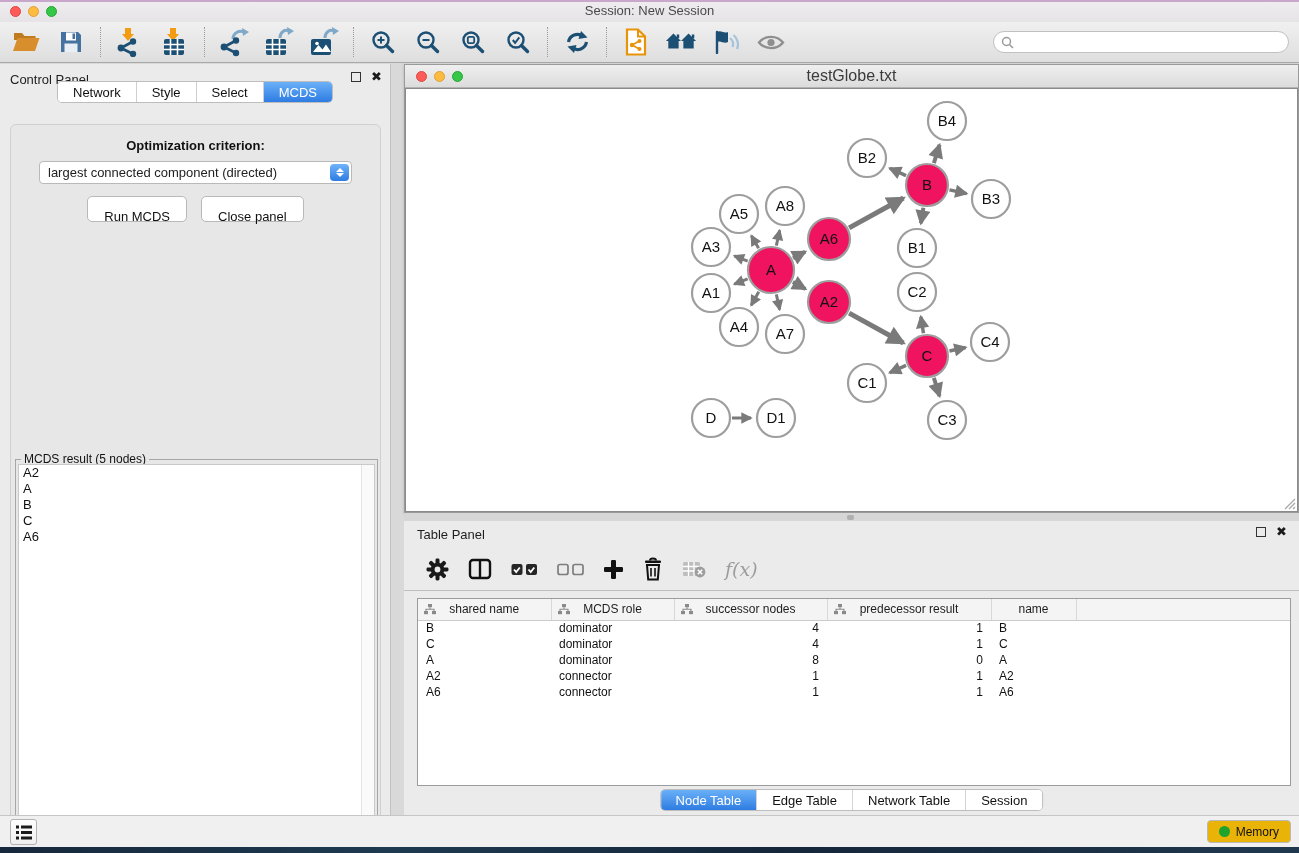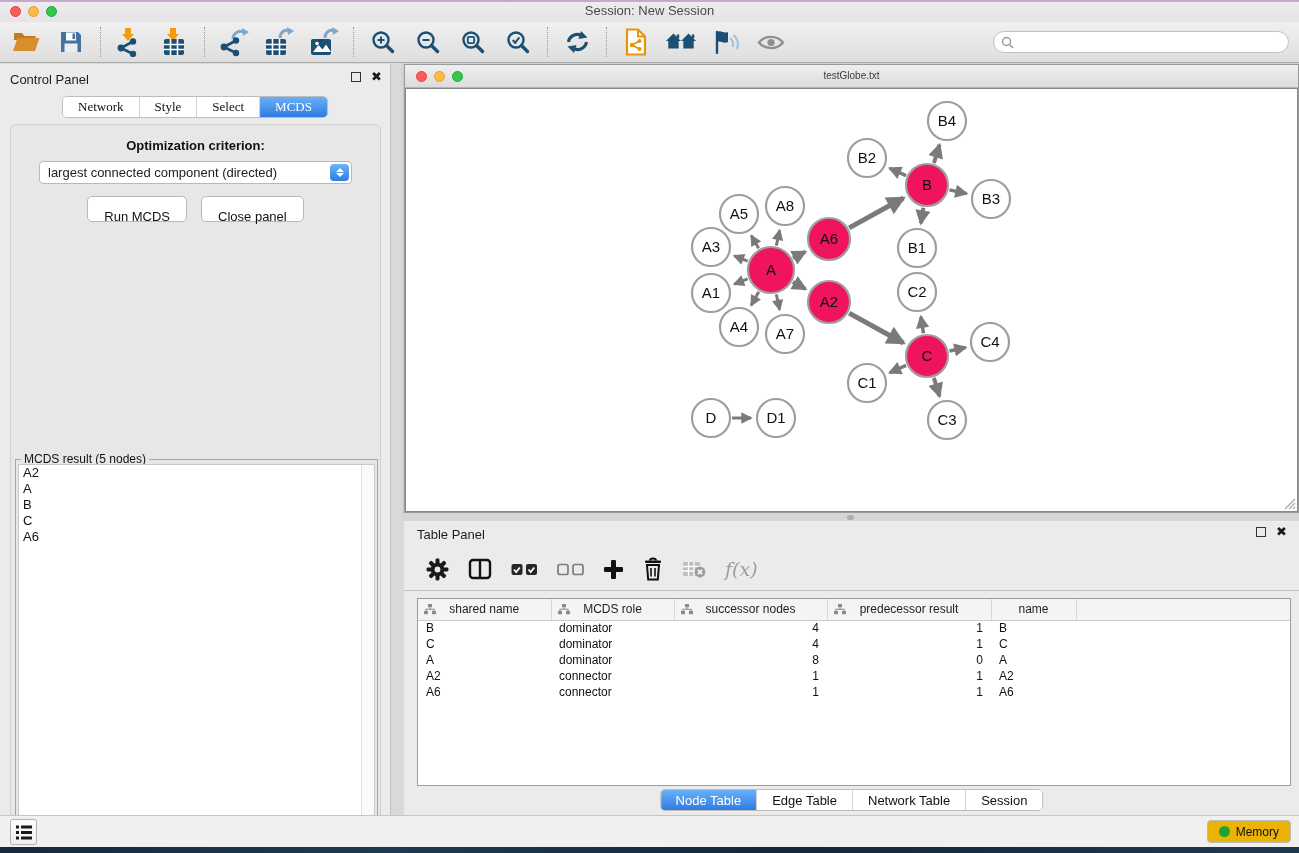--- a/index.html
+++ b/index.html
@@ -38,21 +38,21 @@
   .panel-ctrl { position:absolute; top:8px; display:flex; gap:10px; align-items:center; }
   #control-panel .panel-ctrl { right:8px; }
   .float-glyph { width:10px; height:10px; border:1.5px solid #333; display:inline-block; }
   .close-glyph { font-size:13px; font-weight:bold; color:#1A1A1A; line-height:10px; }
 
   .seg { display:flex; border:1px solid #BDBDBD; border-radius:5px; background:#fff; overflow:hidden; height:22px; }
   .seg button { border:none; background:#fff; font-family:inherit; font-size:13px; color:#111;
     padding:0 15px; border-right:1px solid #CFCFCF; cursor:default; height:100%; }
   .seg button:last-child { border-right:none; }
   .seg button.active { background:linear-gradient(#6AB0F8,#2E7CE2); color:#fff; }
-  #cp-tabs { position:absolute; left:50%; transform:translateX(-50%); top:32px;font-family:Liberation Serif, serif; }
+  #cp-tabs { position:absolute; left:50%; transform:translateX(-50%); top:17px; }
 
   #cp-content { position:absolute; left:10px; right:9px; top:60px; bottom:10px;
     background:#E7E7E7; border:1px solid #D0D0D0; border-radius:6px; }
   #opt-label { text-align:center; margin-top:13px; font-size:13px; color:#111;font-weight:bold; }
   #criterion { margin:8px auto 0; width:313px; height:23px; background:#fff; border:1px solid #B9B9B9;
     border-radius:4px; display:flex; align-items:center; position:relative; padding-left:8px; font-size:13px; }
   #criterion .stepper { position:absolute; right:2px; top:2px; width:19px; height:17px; border-radius:4px;
     background:linear-gradient(#6FB3F8,#2E7CE2); display:flex; flex-direction:column; align-items:center; justify-content:center; gap:1px; }
   .chev { width:0; height:0; border-left:4px solid transparent; border-right:4px solid transparent; }
   .chev.up { border-bottom:4px solid #fff; }
@@ -68,21 +68,21 @@
     border:1px solid #C9C9C9; overflow:hidden; }
   #mcds-list .item { font-size:13px; line-height:16px; padding-left:4px; color:#111; }
   #mcds-scroll { position:absolute; right:0; top:0; bottom:0; width:13px; background:#FAFAFA; border-left:1px solid #E4E4E4; }
 
   
   #network-window { position:absolute; left:404px; top:1px; width:895px; height:449px;
     border:1px solid #9A9A9A; background:#fff; box-shadow:0 1px 3px rgba(0,0,0,.18); }
   #nw-titlebar { position:absolute; left:0; top:0; right:0; height:23px;
     background:linear-gradient(#EFEFEF,#DCDCDC); border-bottom:1px solid #B3B3B3; }
   #nw-titlebar .lights { left:11px; top:6px; }
-  #nw-title { text-align:center; line-height:22px; font-size:10px; color:#3B3B3B; }
+  #nw-title { text-align:center; line-height:22px; font-size:16px; color:#3B3B3B; }
   #nw-canvas { position:absolute; left:0; right:0; top:23px; bottom:0; background:#fff; border:1px solid #8A8A8A; }
   #graph-svg { position:absolute; left:0; top:0; }
   #nw-grip { position:absolute; right:1px; bottom:1px; }
 
   
   #h-divider { position:absolute; left:404px; top:450px; width:895px; height:8px; background:#D6D6D6; }
   #h-divider .dot { position:absolute; left:443px; top:2px; width:7px; height:5px; background:#AFAFAF; border-radius:2px; }
 
   
   #table-panel { position:absolute; left:404px; top:458px; width:895px; height:294px; background:#EBEBEB; }

